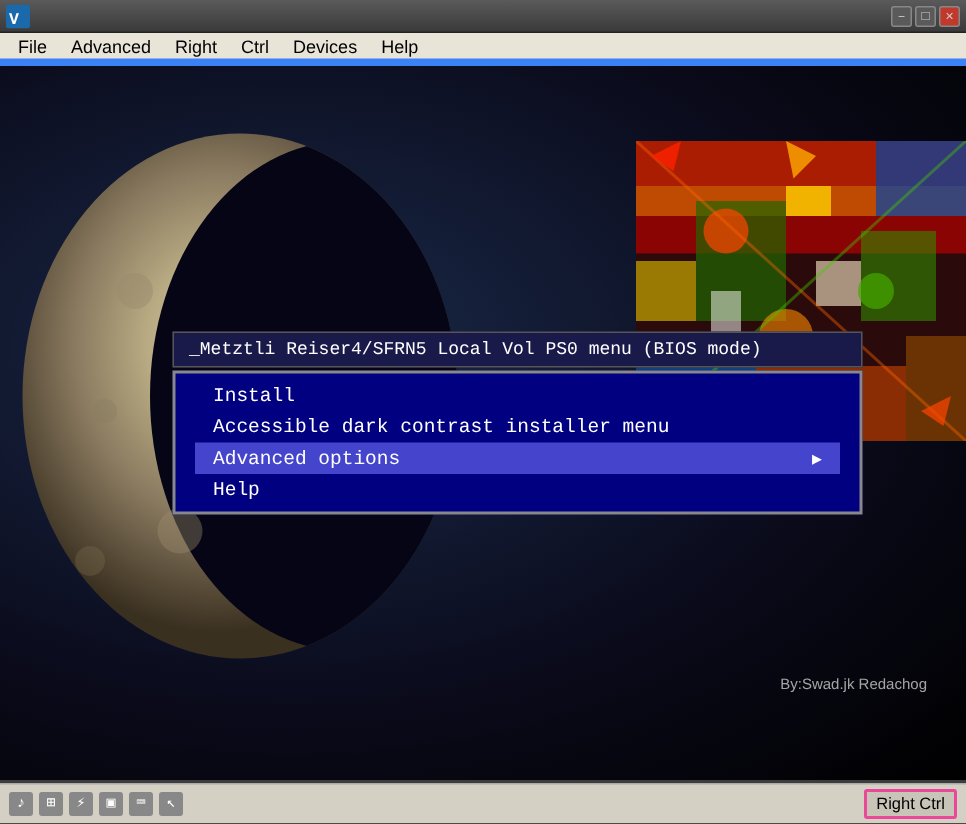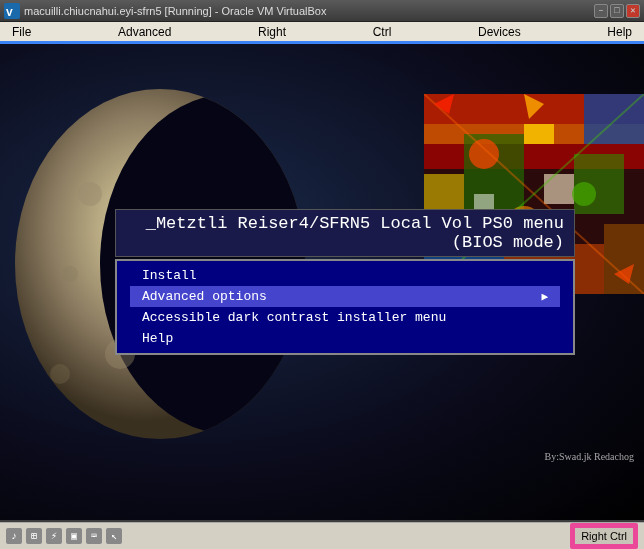--- a/index.html
+++ b/index.html
@@ -57,22 +57,21 @@
     #close-btn { background: #c0392b; }
 
     
     #menubar {
       width: 100%;
       height: 22px;
       background: #e8e4d8;
       display: flex;
       align-items: center;
       padding: 0 4px;
-      border-bottom: 3px solid #3b82f6;
-      justify-content: space-between;
+      border-bottom: 5px solid #3b82f6;
     }
     .menu-item {
       padding: 2px 8px;
       font-size: 12px;
       font-family: Arial, sans-serif;
       color: #000;
       cursor: pointer;
       border-radius: 2px;
     }
 
@@ -113,24 +112,24 @@
       top: 50%;
       left: 50%;
       transform: translate(-45%, -50%);
       width: 460px;
       background: transparent;
     }
 
     #boot-title {
       background: #1a1a4a;
       color: #ffffff;
-      font-size: 17px;
+      font-size: 12px;
       font-family: 'Courier New', monospace;
       padding: 4px 10px;
-      text-align: right;
+      text-align: left;
       border: 1px solid #555;
       margin-bottom: 2px;
     }
 
     #boot-menu-box {
       border: 2px solid #888;
       background: #000080;
       padding: 4px 13px;
     }
 
@@ -176,23 +175,23 @@
     }
     #aztec-canvas {
       width: 100%;
       height: 100%;
     }
 
     
     #aztec-credits {
       position: absolute;
       bottom: 58px;
-      right: 10px;
+      right: 26px;
       font-size: 10px;
-      font-family: Liberation Serif, serif;
+      font-family: Liberation Sans, sans-serif;
       color: #cccccc;
       opacity: 0.8;
     }
 
     
     #statusbar {
       width: 100%;
       height: 27px;
       background: #d4d0c4;
       display: flex;
@@ -217,37 +216,36 @@
       align-items: center;
       justify-content: center;
       font-size: 10px;
       color: #fff;
     }
     #right-ctrl {
       font-size: 11px;
       font-family: Arial, sans-serif;
       color: #000;
       background: #c8c4b8;
-      border: 5px solid #ec4899;
+      border: 2px solid #ec4899;
       padding: 2px 6px;
       border-radius: 2px;
     }
   </style>
 </head>
 <body>
 
 <div id="titlebar">
   <div id="titlebar-left">
     <div id="titlebar-icon">
       <svg viewBox="0 0 16 16" xmlns="http://www.w3.org/2000/svg">
         <rect width="16" height="16" rx="2" fill="#1a6aab"></rect>
         <text x="2" y="13" font-size="11" fill="white" font-weight="bold">V</text>
       </svg>
     </div>
-    <span id="titlebar-title">macuilli.chiucnahui.eyi-sfrn5 [Running] - Oracle VM VirtualBox</span>
   </div>
   <div id="titlebar-buttons">
     <div class="title-btn">–</div>
     <div class="title-btn">□</div>
     <div class="title-btn" id="close-btn">✕</div>
   </div>
 </div>
 
 <div id="menubar">
 <div class="menu-item">File</div>
@@ -327,22 +325,22 @@
       <polygon points="100,0 120,10 105,25" fill="#ffaa00" opacity="0.8"></polygon>
     </svg>
   </div>
 
   <div id="aztec-credits">By:Swad.jk    Redachog</div>
 
   <div id="boot-menu">
     <div id="boot-title">_Metztli Reiser4/SFRN5 Local Vol PS0 menu (BIOS mode)</div>
     <div id="boot-menu-box">
     <div class="boot-menu-item">Install</div>
+        <div class="boot-menu-item">Accessible dark contrast installer menu</div>
         <div class="boot-menu-item selected">Advanced options</div>
-        <div class="boot-menu-item">Accessible dark contrast installer menu</div>
         <div class="boot-menu-item">Help</div>
       </div>
   </div>
 </div>
 
 <div id="statusbar">
   <div id="status-icons">
 
     <div class="status-icon">♪</div>
     <div class="status-icon">⊞</div>

